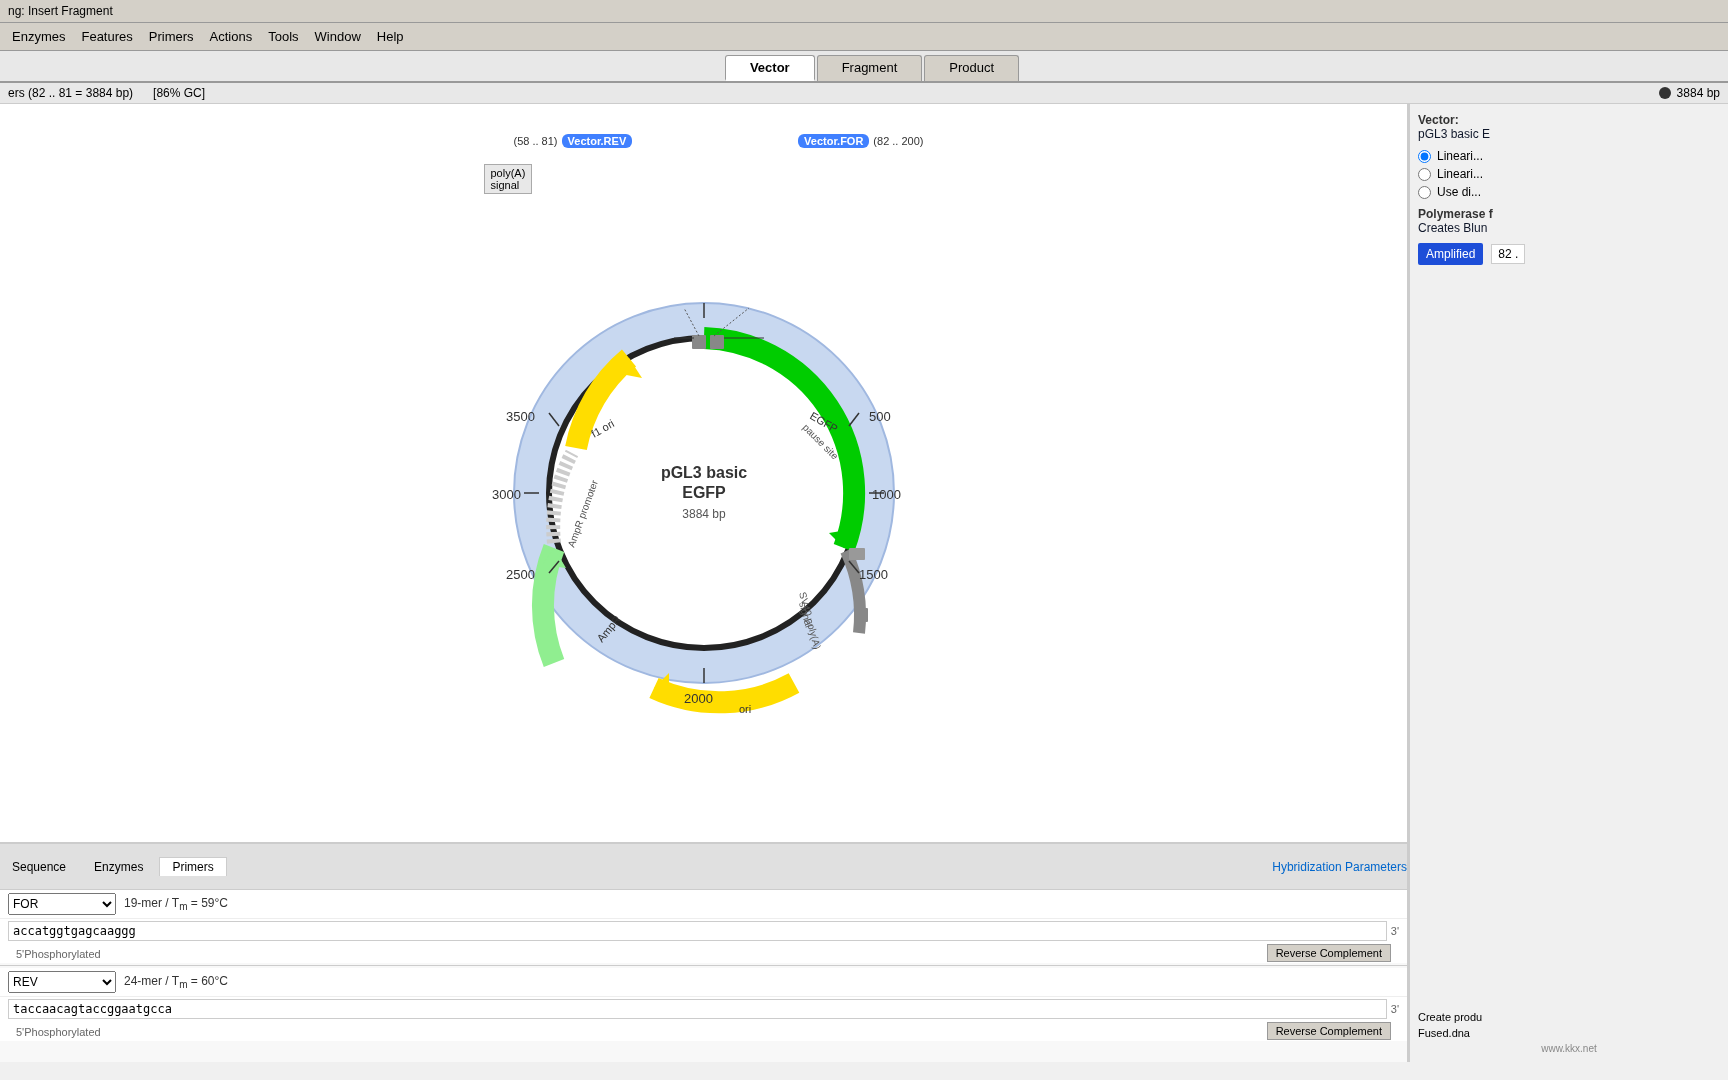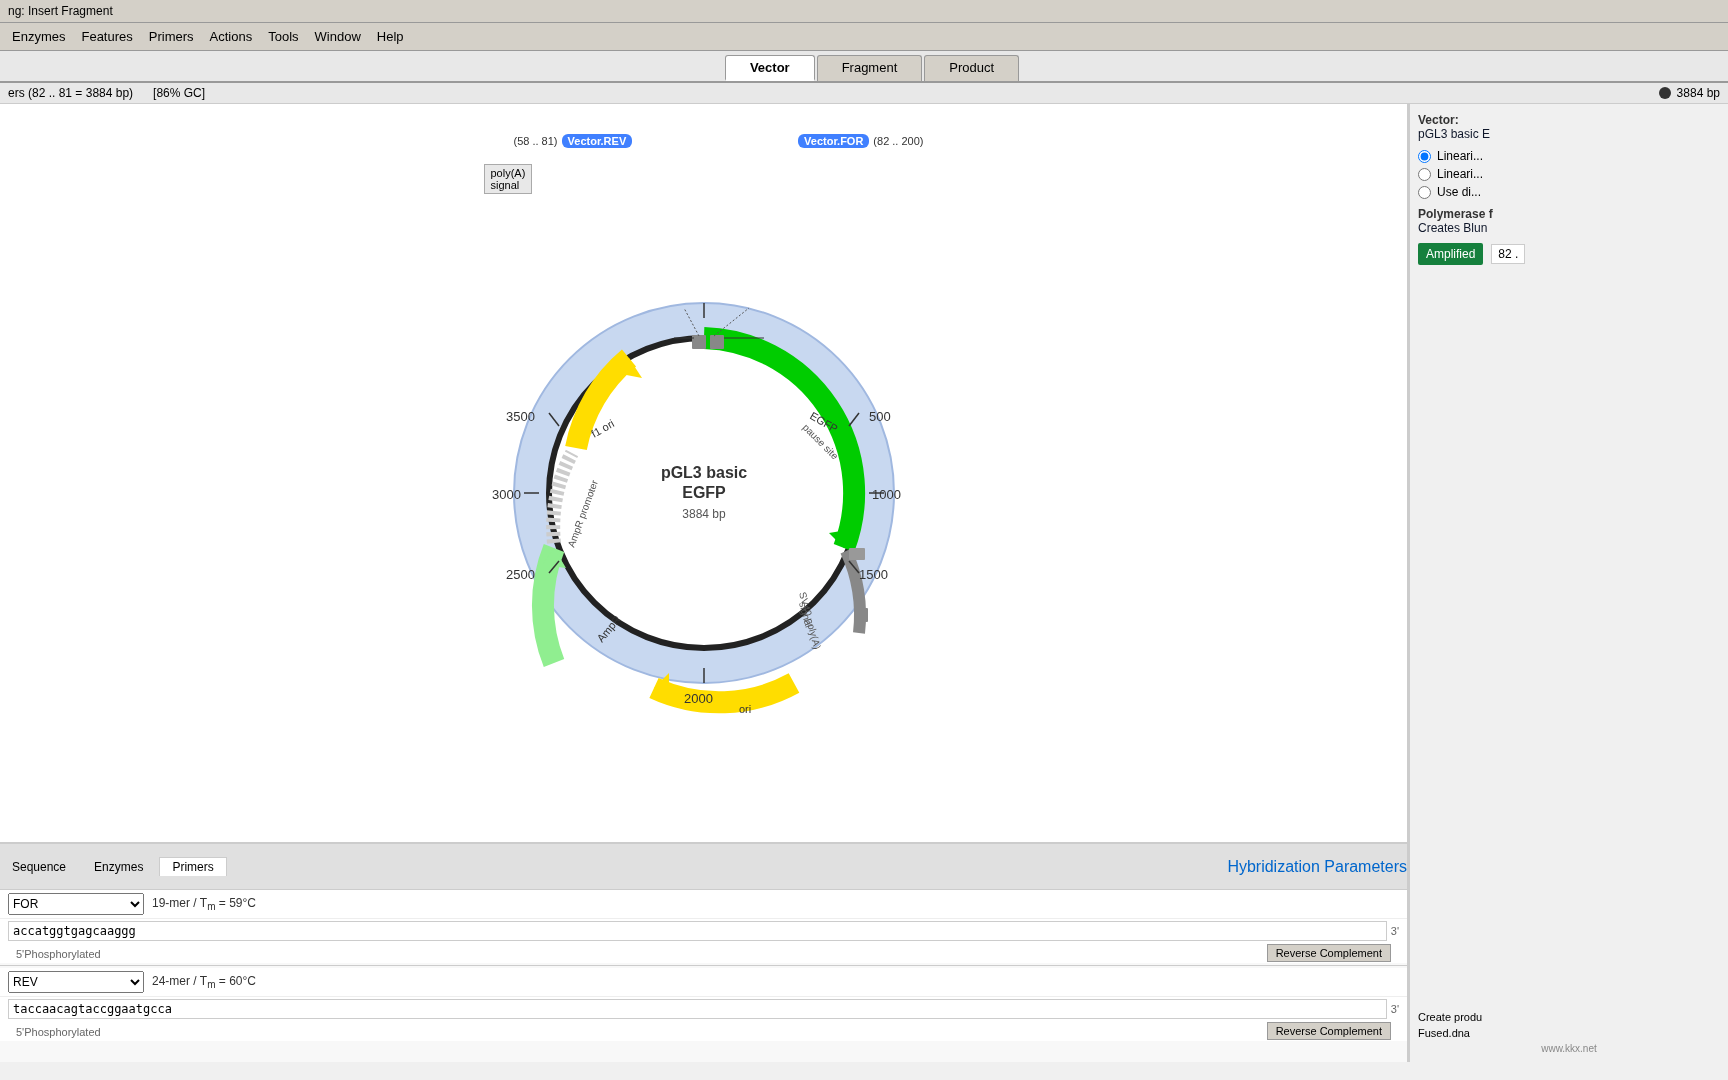--- a/index.html
+++ b/index.html
@@ -128,35 +128,35 @@
       margin-right: 4px;
     }
     .bottom-tab.active {
       background: #fff;
       border: 1px solid #ccc;
       border-bottom: none;
     }
     .hybridization-link {
       margin-left: auto;
       color: #0066cc;
-      font-size: 16px;
+      font-size: 12px;
       cursor: pointer;
       text-decoration: none;
     }
 
     
     .primer-row {
       display: flex;
       align-items: center;
       padding: 3px 8px;
       border-bottom: 1px solid #eee;
       background: #fff;
     }
     .primer-select {
-      width: 136px;
+      width: 108px;
       margin-right: 8px;
       font-size: 12px;
       height: 22px;
     }
     .primer-info {
       font-size: 12px;
       color: #333;
     }
     .primer-seq-row {
       display: flex;
@@ -223,21 +223,21 @@
       flex-direction: column;
       gap: 4px;
     }
     .radio-row {
       display: flex;
       align-items: center;
       gap: 6px;
       font-size: 12px;
     }
     .amplified-btn {
-      background: #15803d;
+      background: #1d4ed8;
       color: white;
       padding: 4px 8px;
       font-size: 12px;
       border: none;
       cursor: pointer;
       border-radius: 2px;
     }
     .amplified-value {
       background: #fff;
       border: 1px solid #ccc;

